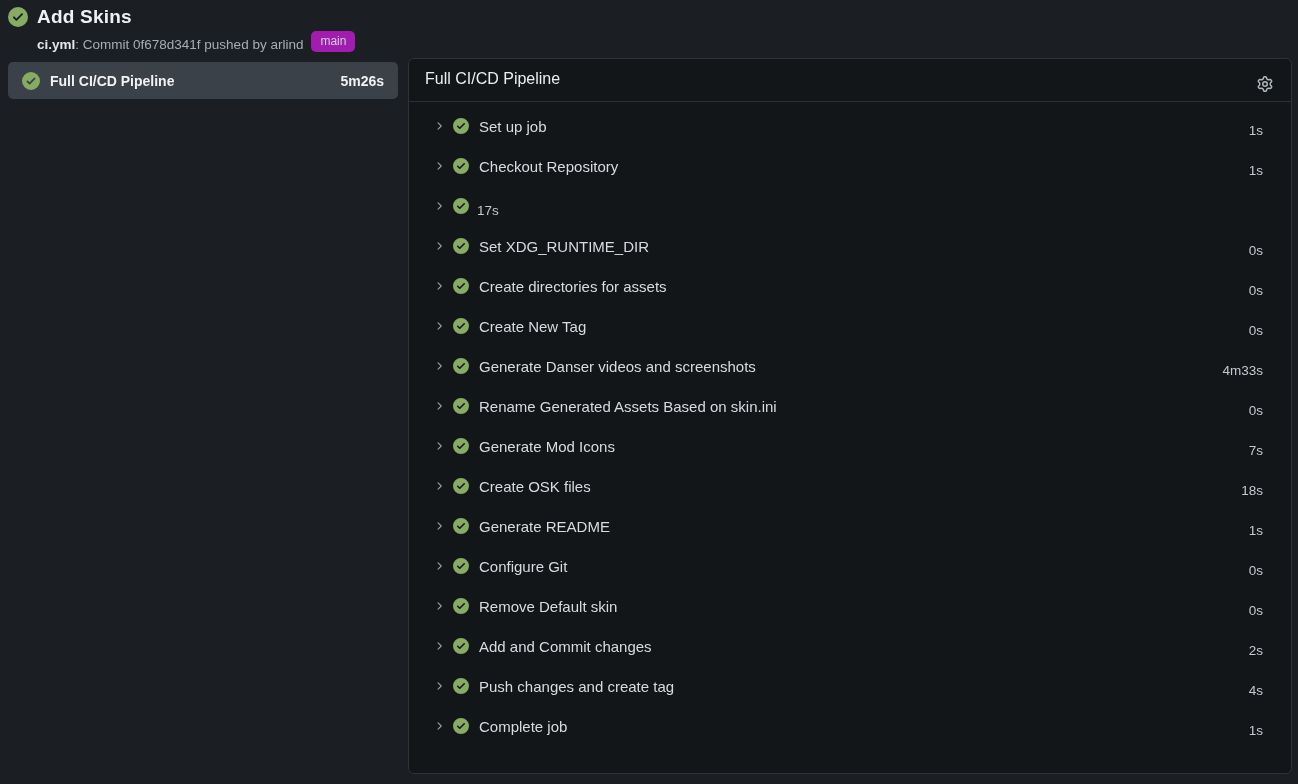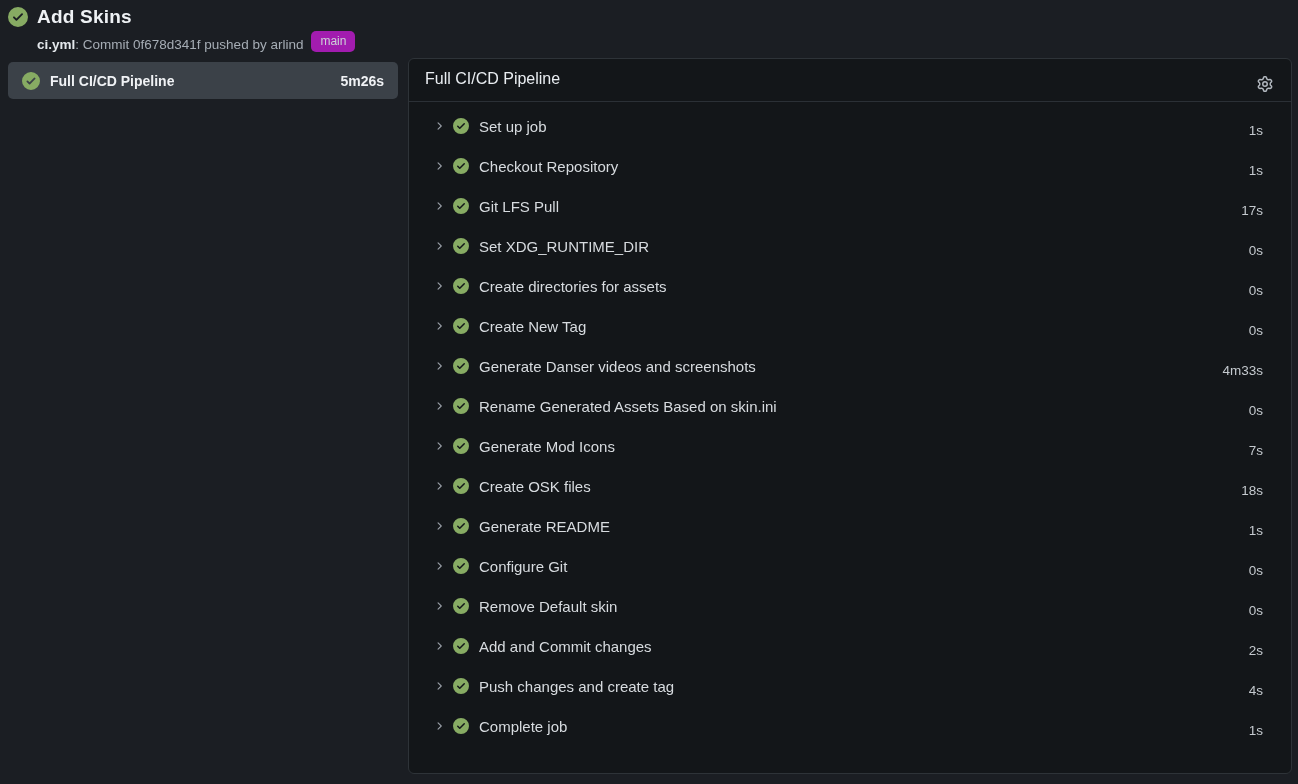--- a/index.html
+++ b/index.html
@@ -149,21 +149,20 @@
   </div>
       <div class="step-row">
     <span class="chevron">
           <svg>
             <use href="#icn-chevron-right"></use>
           </svg>
         </span>
     <svg class="status-circle" style="color:#87ab63">
           <use href="#icn-check-circle"></use>
         </svg>
-    <span class="step-name">Git LFS Pull</span>
     <span class="step-duration">17s</span>
   </div>
       <div class="step-row">
     <span class="chevron">
           <svg>
             <use href="#icn-chevron-right"></use>
           </svg>
         </span>
     <svg class="status-circle" style="color:#87ab63">
           <use href="#icn-check-circle"></use>

